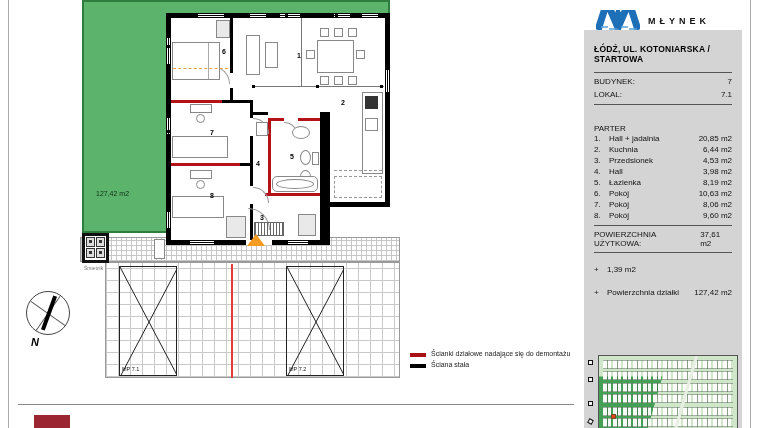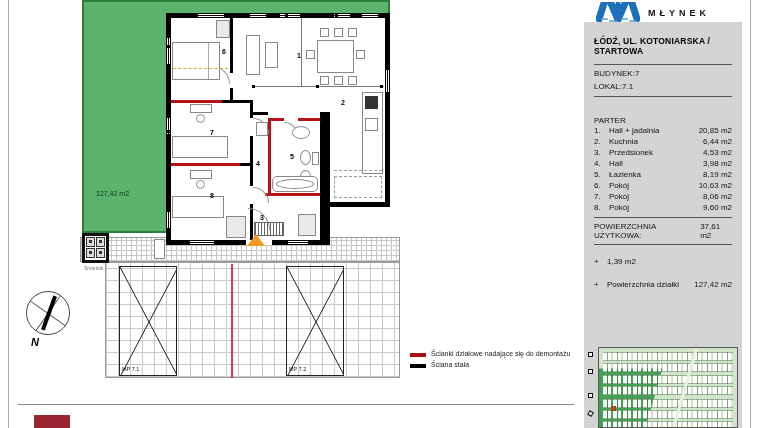--- a/index.html
+++ b/index.html
@@ -43,30 +43,30 @@
   .bindot{position:absolute;left:2px;top:2px;width:3px;height:3px;background:#333;}
   
   .compass{position:absolute;width:44px;height:44px;border:1px solid #444;border-radius:50%;box-sizing:border-box;}
   .cline{position:absolute;width:42px;height:1px;background:#555;top:21px;left:0;}
   .needle{position:absolute;width:4px;height:36px;background:#000;left:20px;top:3px;transform:rotate(20deg);}
   .nlabel{position:absolute;font-size:11px;font-weight:bold;font-style:italic;color:#000;}
   
   .lg-swatch{position:absolute;width:16px;height:4px;}
   .lg-txt{position:absolute;font-size:7px;color:#222;}
   
-  .panel{position:absolute;left:584px;top:0;width:158px;height:340px;}
+  .panel{position:absolute;left:584px;top:8px;width:158px;height:340px;}
   .logo-row{position:absolute;left:0;top:0;width:158px;height:22px;background:#fff;
             display:flex;align-items:flex-end;}
   .logo-m{margin-left:12px;}
   .logo-txt{font-size:9px;font-weight:bold;letter-spacing:4px;color:#111;margin:0 0 4px 8px;}
   .graybox{position:absolute;left:0;top:22px;width:158px;height:406px;background:#d4d4d4;
            box-sizing:border-box;padding:0 10px;overflow:hidden;}
   .addr{margin-top:14px;font-size:8.5px;font-weight:bold;letter-spacing:.2px;color:#000;}
   .rule{border-top:1px solid #555;height:0;margin-top:8px;}
-  .prow{display:flex;font-size:8px;color:#111;margin-top:4px;}
+  .prow{display:flex;justify-content:space-between;font-size:8px;color:#111;margin-top:4px;}
   .parter{font-size:8px;color:#111;margin-top:19px;}
   .rrow{display:flex;font-size:8px;color:#111;line-height:11px;}
   .rno{width:15px;}
   .rname{flex:1;}
   .rarea{text-align:right;white-space:nowrap;}
   .trow{display:flex;justify-content:space-between;font-size:8px;color:#111;margin-top:4px;}
   .erow{display:flex;font-size:8px;color:#111;margin-top:12px;}
   .eplus{width:13px;}
   .elbl{flex:1;line-height:10.5px;}
   .eval{white-space:nowrap;}

